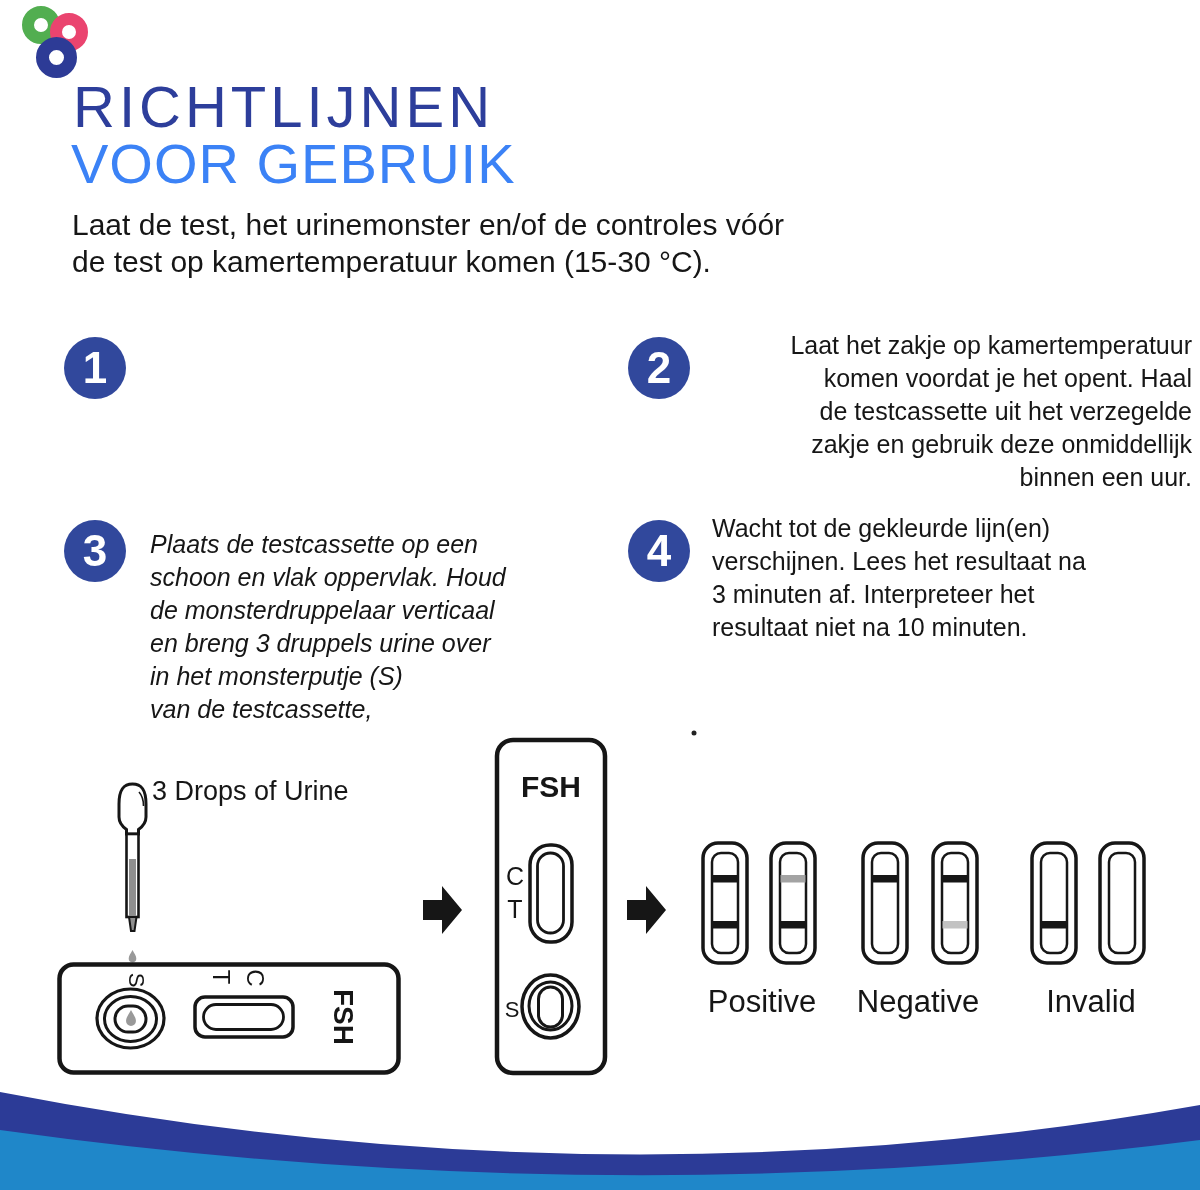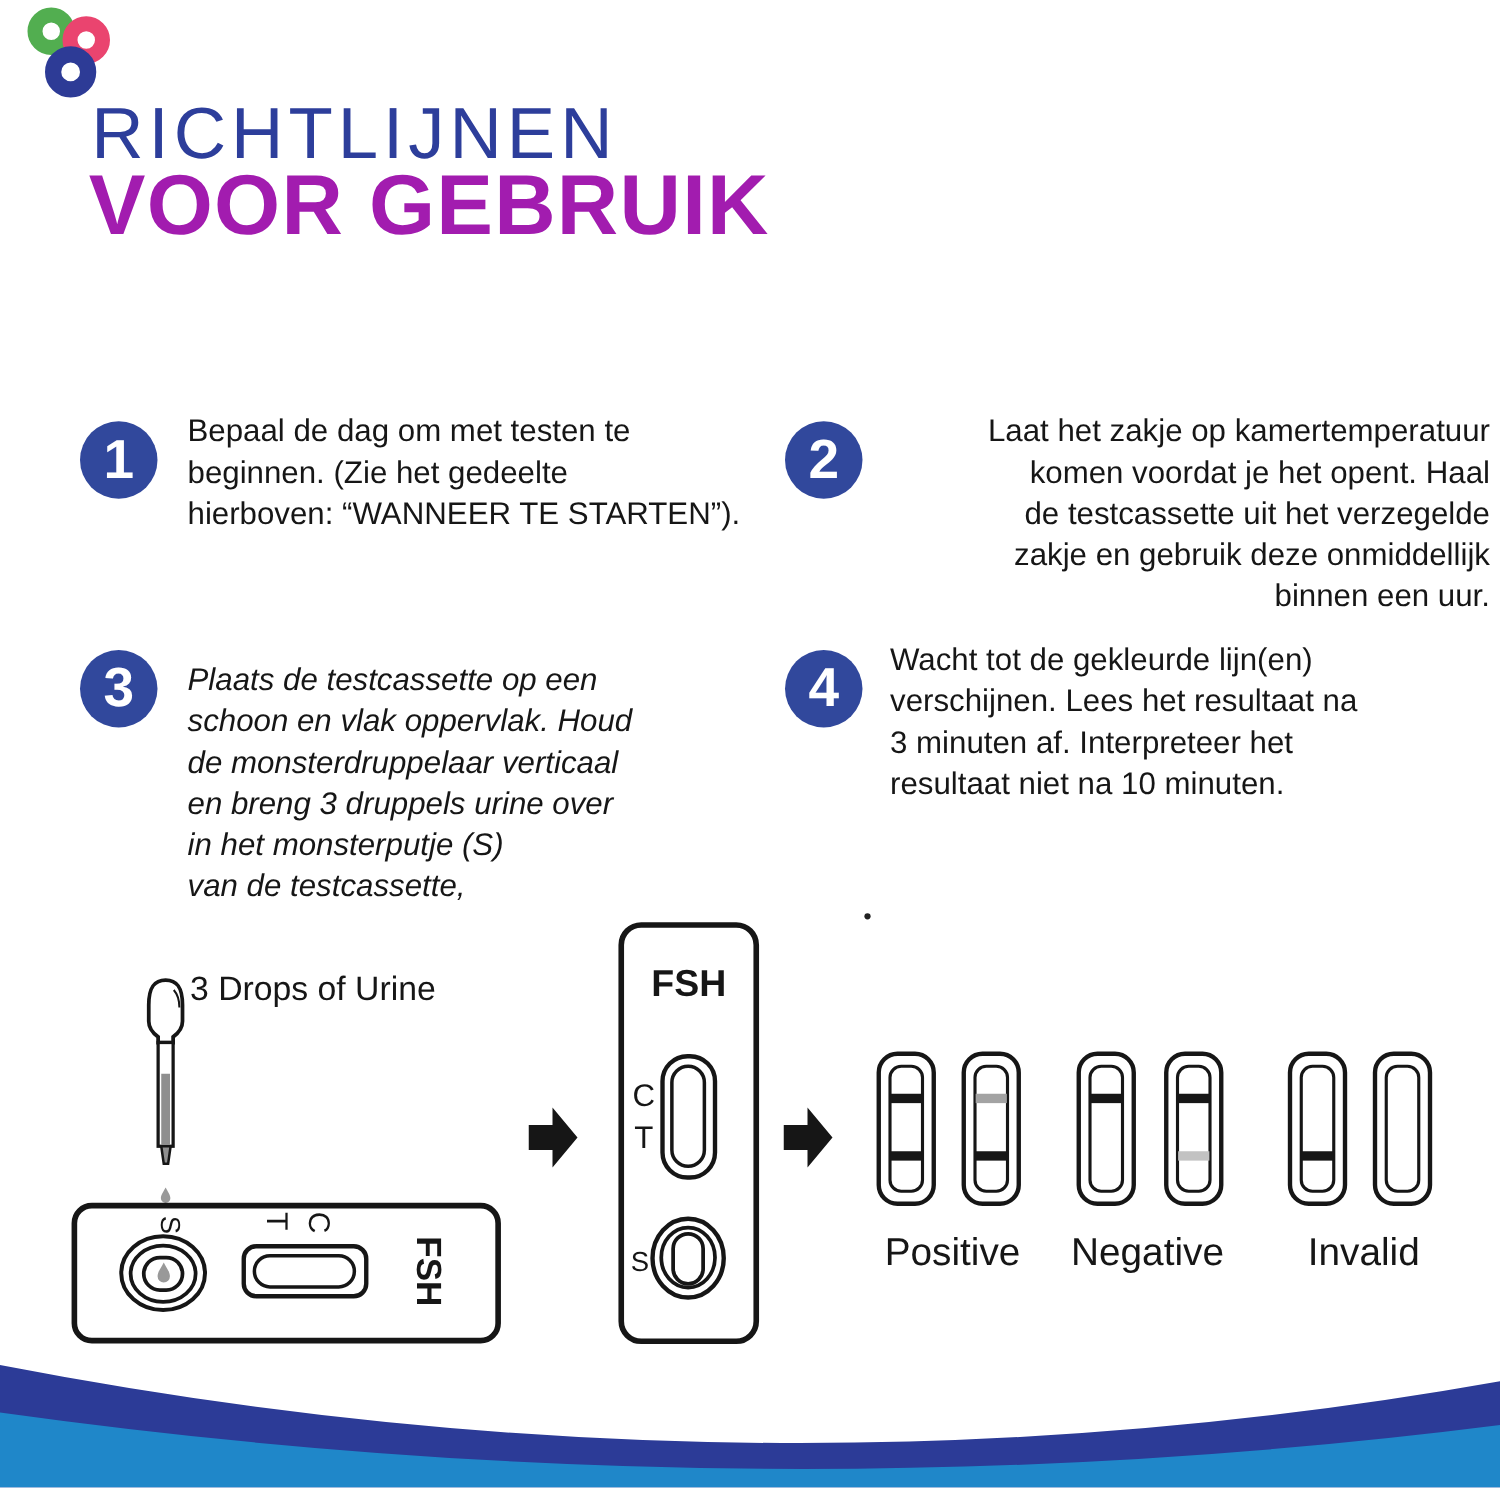--- a/index.html
+++ b/index.html
@@ -12,22 +12,22 @@
   .ring { position:absolute; border-radius:50%; box-sizing:border-box; }
   .ring.green { left:22px; top:6px;  width:38px; height:38px; border:12px solid #52ae50; z-index:1; }
   .ring.pink  { left:50px; top:13px; width:38px; height:38px; border:12px solid #ea446f; z-index:2; }
   .ring.blue  { left:36px; top:37px; width:41px; height:41px; border:13px solid #2d3b96; z-index:3; }
 
   
   .title1 { position:absolute; left:73px; top:78px; margin:0;
             font-size:58px; line-height:58px; font-weight:500;
             letter-spacing:4px; color:#2d3e9b; }
   .title2 { position:absolute; left:71px; top:131px; margin:0;
-            font-size:68px; line-height:66px; font-weight:700;
-            letter-spacing:1px; color:#a21caf; }
+            font-size:56px; line-height:66px; font-weight:400;
+            letter-spacing:1px; color:#3b82f6; }
   .intro  { position:absolute; left:72px; top:206px; margin:0;
             font-size:30px; line-height:37px; color:#161616; white-space:pre-line; }
 
   
   .badge { position:absolute; width:62px; height:62px; border-radius:50%;
            background:#31489c; color:#ffffff; font-size:44px; font-weight:bold;
            display:flex; align-items:center; justify-content:center; }
   .step-text { position:absolute; margin:0; width:480px; font-size:25px;
                line-height:33px; color:#161616; white-space:pre-line; }
   .b1 { left:64px;  top:337px; }  .t1 { left:150px; top:329px; }
@@ -47,25 +47,24 @@
 <div class="page">
 
   <div class="logo">
     <span class="ring green"></span>
     <span class="ring pink"></span>
     <span class="ring blue"></span>
   </div>
 
   <h1 class="title1">RICHTLIJNEN</h1>
   <h2 class="title2">VOOR GEBRUIK</h2>
+  <p class="intro">Laat de test, het urinemonster en/of de controles vóór
+de test op kamertemperatuur komen (15-30 °C).</p>
 
   <div class="badge b1">1</div>
-  <p class="step-text t1">Bepaal de dag om met testen te
-beginnen. (Zie het gedeelte
-hierboven: “WANNEER TE STARTEN”).</p>
 
   <div class="badge b2">2</div>
   <p class="step-text t2">Laat het zakje op kamertemperatuur
 komen voordat je het opent. Haal
 de testcassette uit het verzegelde
 zakje en gebruik deze onmiddellijk
 binnen een uur.</p>
 
   <div class="badge b3">3</div>
   <p class="step-text t3">Plaats de testcassette op een

